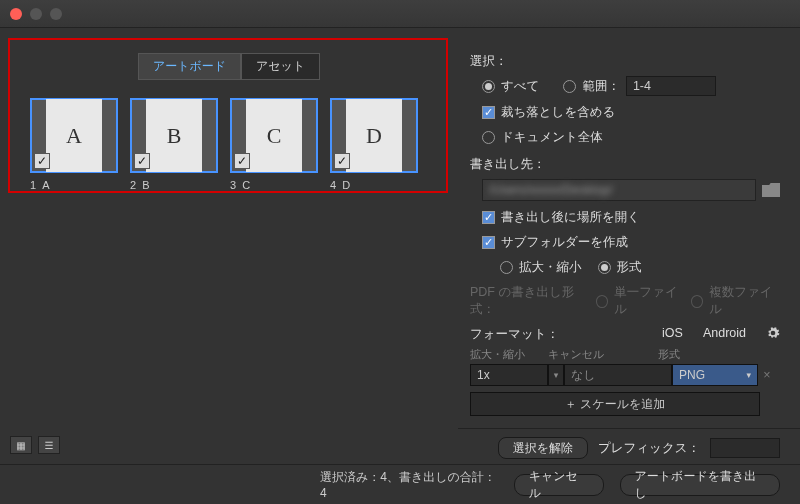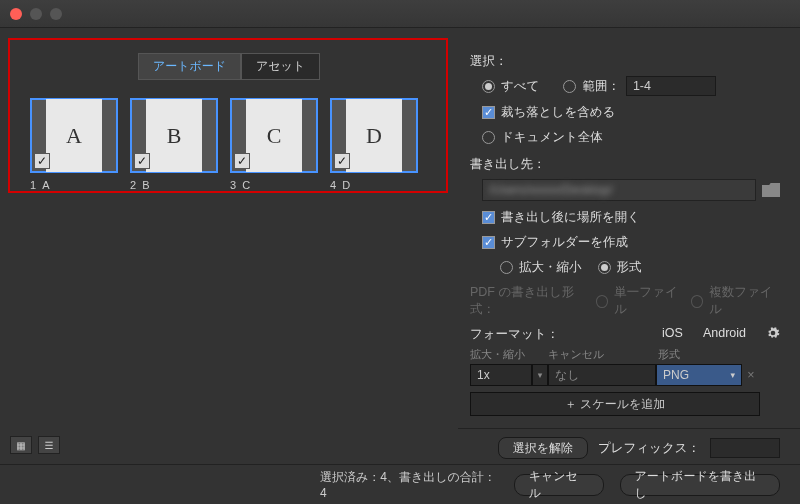--- a/index.html
+++ b/index.html
@@ -166,21 +166,21 @@
       <svg class="gear" viewBox="0 0 24 24" fill="#ccc">
           <path d="M12 8a4 4 0 100 8 4 4 0 000-8zm9 4l2 1-1 3-2-.5c-.5.6-1 1.1-1.7 1.5l.3 2.2-3 1-1-2a8 8 0 01-2 0l-1 2-3-1 .3-2.2A7 7 0 017 17l-2 .5-1-3 2-1a8 8 0 010-2l-2-1 1-3 2 .5c.5-.6 1-1.1 1.7-1.5L8 3l3-1 1 2a8 8 0 012 0l1-2 3 1-.3 2.2c.7.4 1.2.9 1.7 1.5l2-.5 1 3-2 1a8 8 0 010 2z"></path>
         </svg>
     </div>
     <div class="tblhead">
       <div>拡大・縮小</div>
       <div>キャンセル</div>
       <div>形式</div>
     </div>
     <div class="tblrow">
-      <div class="dd" style="width:62px;">
+      <div class="dd" style="width:78px;">
           <span>1x</span>
         </div>
       <div class="dd" style="width:16px;justify-content:center;">
           <span class="arrow">▾</span>
         </div>
       <div class="dd" style="width:108px;color:#888;">
           <span>なし</span>
         </div>
       <div class="dd" style="width:86px;background:#3a5a8a;">
           <span>PNG</span>

